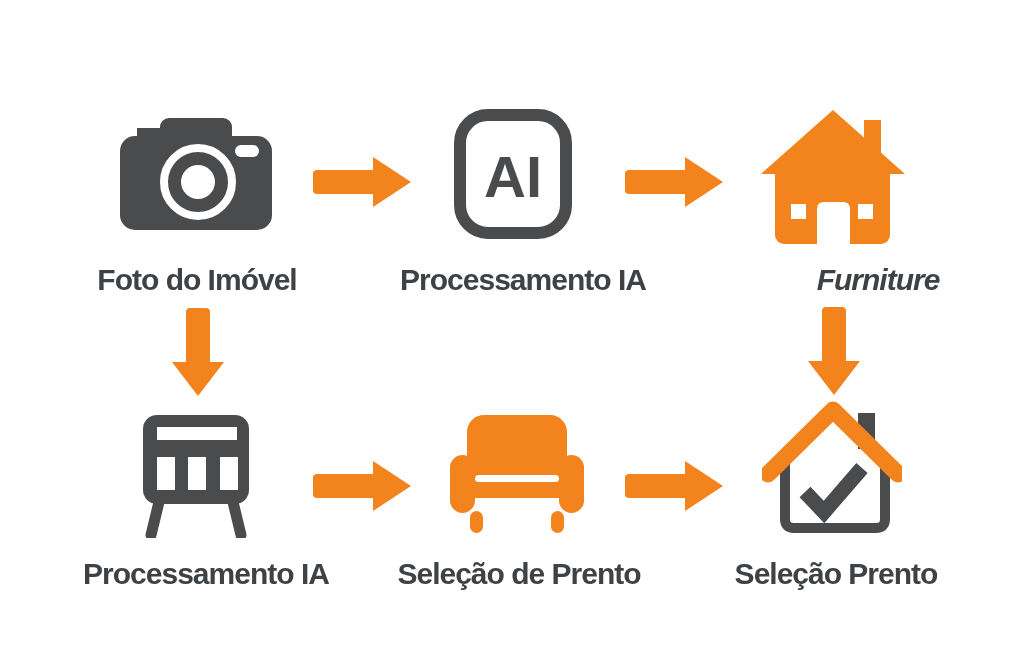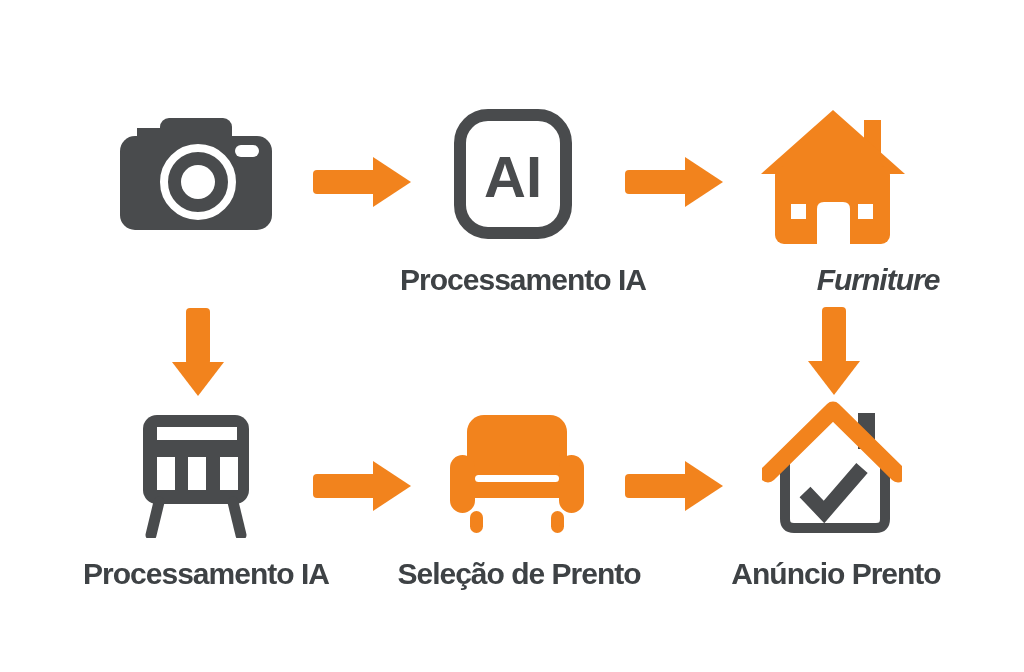--- a/index.html
+++ b/index.html
@@ -74,20 +74,21 @@
     <svg width="144" height="134" viewBox="0 0 144 134">
       <rect x="103" y="10" width="17" height="34" fill="currentColor"></rect>
       <polygon points="72,0 144,64 0,64" fill="currentColor"></polygon>
       <rect x="14" y="56" width="115" height="78" rx="9" fill="currentColor"></rect>
       <rect class="fill-white" x="30" y="94" width="15" height="15"></rect>
       <rect class="fill-white" x="97" y="94" width="15" height="15"></rect>
       <path class="fill-white" d="M56,134 V99 Q56,92 63,92 H82 Q89,92 89,99 V134 Z"></path>
     </svg>
   </div>
 
+  <div class="step-label" style="left:197px; top:263px;">Foto do Imóvel</div>
   <div class="step-label" style="left:523px; top:263px;">Processamento IA</div>
   <div class="step-label" style="left:878px; top:263px;font-style:italic;">Furniture</div>
 
   <div class="abs ic-orange" style="left:172px; top:308px;">
     <svg width="52" height="88" viewBox="0 0 52 88">
       <rect x="14" y="0" width="24" height="57" rx="4" fill="currentColor"></rect>
       <polygon points="0,54 26,88 52,54" fill="currentColor"></polygon>
     </svg>
   </div>
 
@@ -140,15 +141,15 @@
     <svg width="140" height="140" viewBox="0 0 140 140">
       <rect x="96" y="13" width="17" height="36" fill="var(--icon-gray, #494b4d)"></rect>
       <path d="M23,60 V119 Q23,128 32,128 H114 Q123,128 123,119 V60" fill="none" stroke="var(--icon-gray, #494b4d)" stroke-width="10"></path>
       <path d="M6,74 L71,10 L136,74" fill="none" stroke="var(--accent-orange, #f2831d)" stroke-width="17" stroke-linecap="round" stroke-linejoin="round"></path>
       <path d="M43,92 L62,112 L100,68" fill="none" stroke="var(--icon-gray, #494b4d)" stroke-width="15" stroke-linejoin="miter"></path>
     </svg>
   </div>
 
   <div class="step-label" style="left:206px; top:557px;">Processamento IA</div>
   <div class="step-label" style="left:519px; top:557px;">Seleção de Prento</div>
-  <div class="step-label" style="left:836px; top:557px;">Anúncio Prento</div>
+  <div class="step-label" style="left:836px; top:557px;">Seleção Prento</div>
 
 </div>
 
 </body></html>

